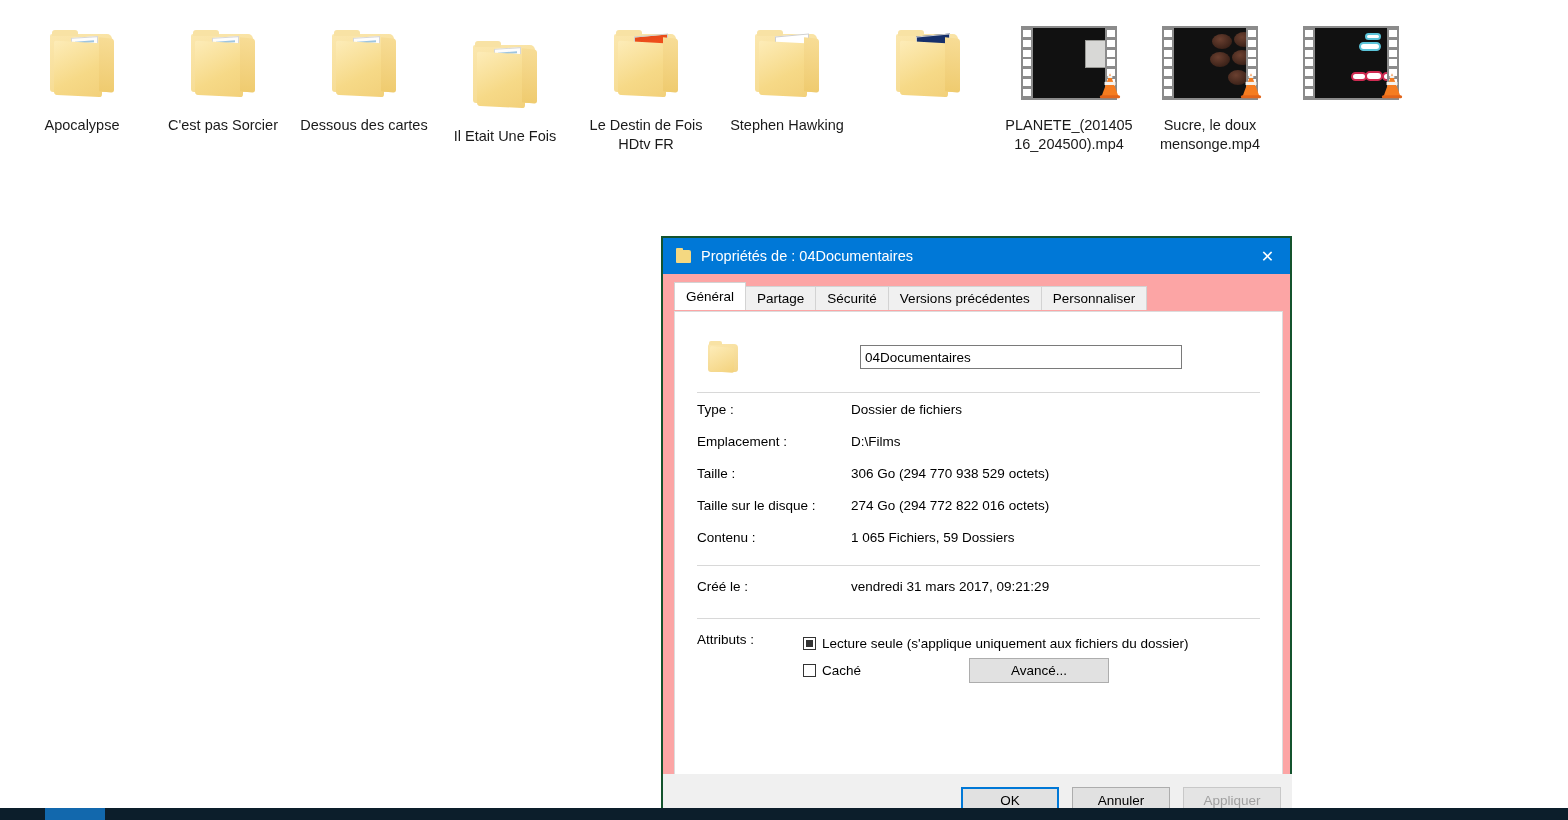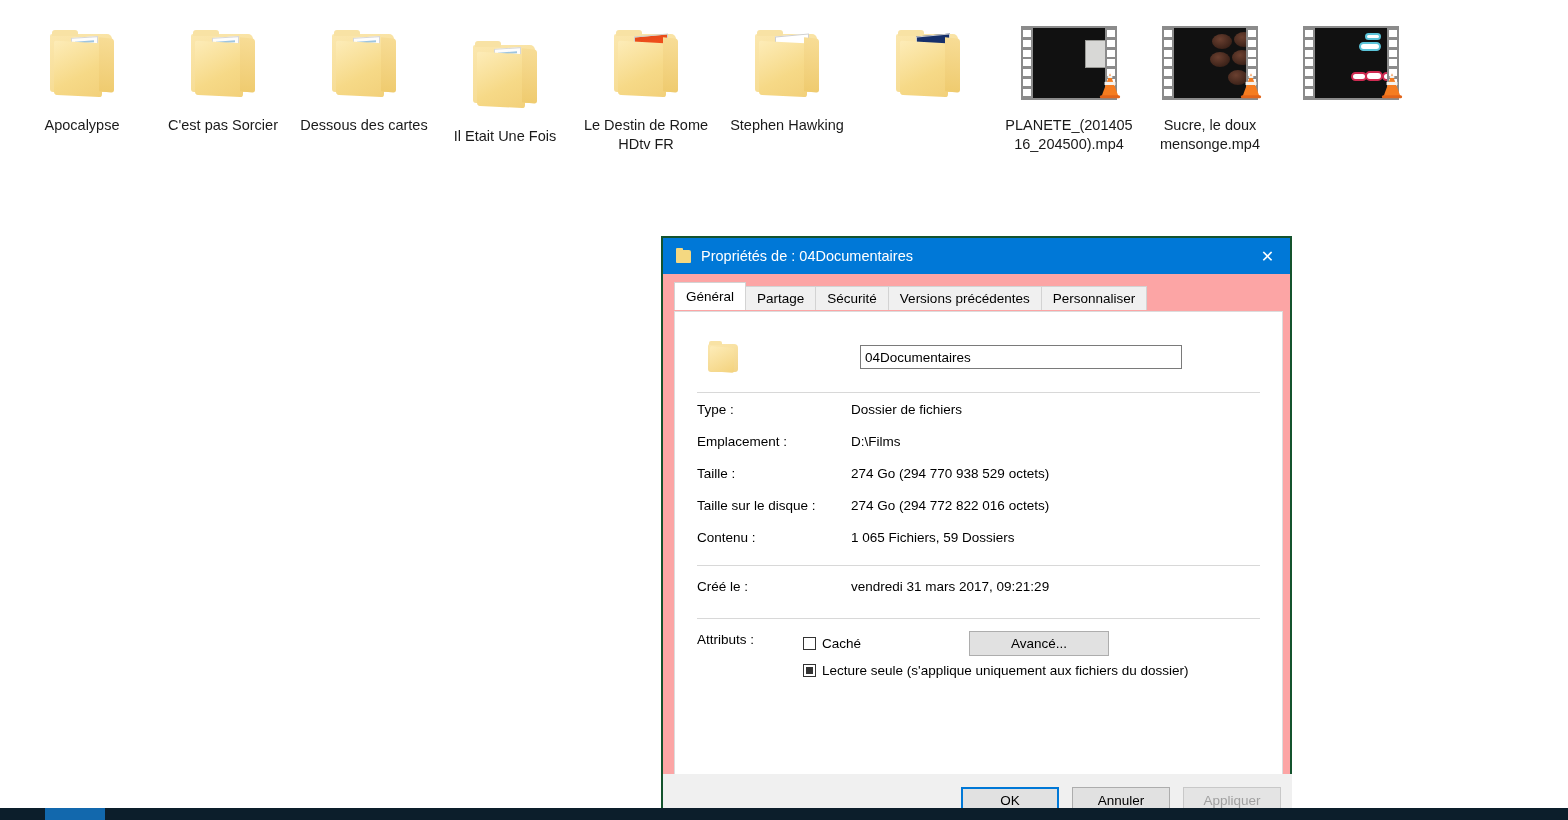--- a/index.html
+++ b/index.html
@@ -518,21 +518,21 @@
       </div>
       <div class="desk-icon" style="left: 576px; top: 12px;">
         <div class="icon-art">
           <span class="folder">
             <span class="back"></span>
             <span class="thumb thumb-rome"></span>
             <span class="front"></span>
             <span class="rightflap"></span>
           </span>
         </div>
-        <div class="icon-label">Le Destin de Rome HDtv FR</div>
+        <div class="icon-label">Le Destin de Fois HDtv FR</div>
       </div>
       <div class="desk-icon" style="left: 717px; top: 12px;">
         <div class="icon-art">
           <span class="folder">
             <span class="back"></span>
             <span class="thumb thumb-vlc">
               <span class="vlc-cone " style="left:16px;top:14px;transform:scale(0.8);">
                 <i></i>
                 <b></b>
               </span>
@@ -670,21 +670,21 @@
           <div class="prop-row">
             <span class="prop-label">Type :</span>
             <span class="prop-value">Dossier de fichiers</span>
           </div>
           <div class="prop-row">
             <span class="prop-label">Emplacement :</span>
             <span class="prop-value">D:\Films</span>
           </div>
           <div class="prop-row">
             <span class="prop-label">Taille :</span>
-            <span class="prop-value">274 Go (294 770 938 529 octets)</span>
+            <span class="prop-value">306 Go (294 770 938 529 octets)</span>
           </div>
           <div class="prop-row">
             <span class="prop-label">Taille sur le disque :</span>
             <span class="prop-value">274 Go (294 772 822 016 octets)</span>
           </div>
           <div class="prop-row">
             <span class="prop-label">Contenu :</span>
             <span class="prop-value">1 065 Fichiers, 59 Dossiers</span>
           </div>
         </div>
@@ -695,27 +695,27 @@
         <span class="prop-label">Créé le :</span>
         <span class="prop-value">vendredi 31 mars 2017, 09:21:29</span>
       </div>
 
       <hr class="sep">
 
       <div id="attr-block">
         <span class="alabel">Attributs :</span>
         <div style="flex:1;">
           <div class="cb-row">
+            <span class="cbox indeterminate"></span>
+            <span>Lecture seule (s'applique uniquement aux fichiers du dossier)</span>
+          </div>
+          <div class="cb-row">
             <span class="cbox"></span>
             <span>Caché</span>
             <button id="advanced-btn">Avancé...</button>
-          </div>
-          <div class="cb-row">
-            <span class="cbox indeterminate"></span>
-            <span>Lecture seule (s'applique uniquement aux fichiers du dossier)</span>
           </div>
         </div>
       </div>
 
     </div>
 
     <div id="buttonbar">
       <button class="dlg-btn default">OK</button>
       <button class="dlg-btn">Annuler</button>
       <button class="dlg-btn disabled">Appliquer</button>

